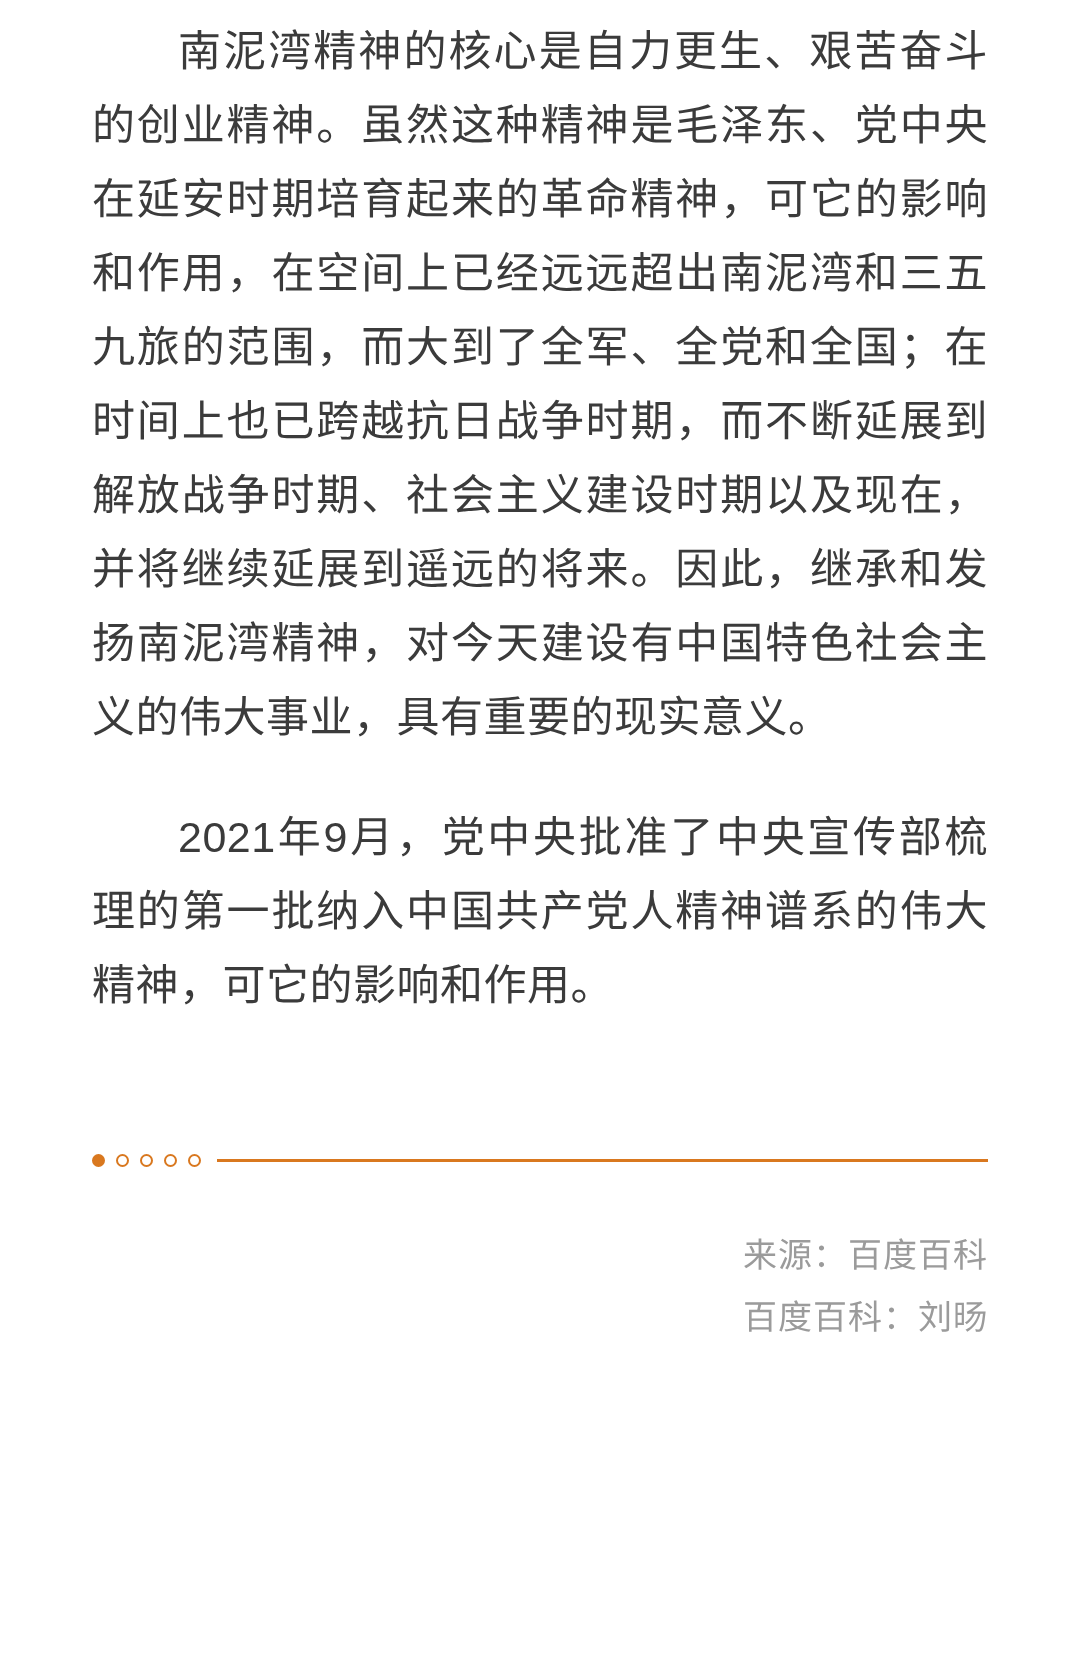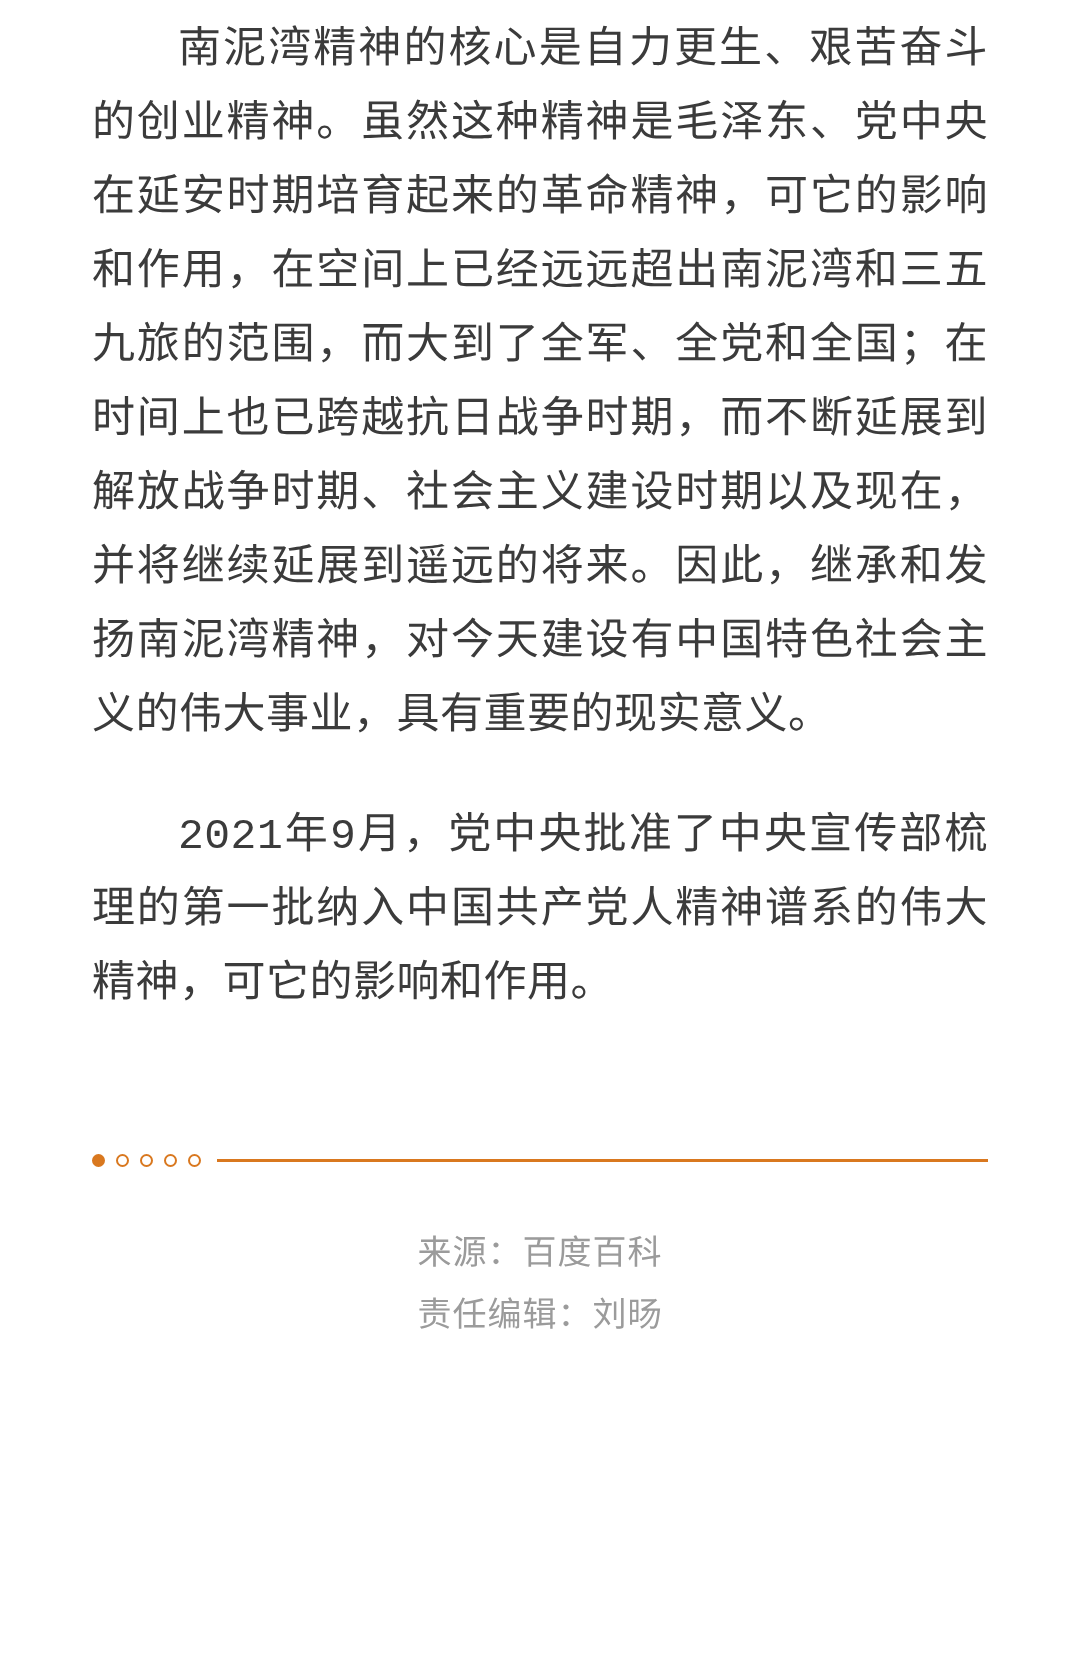--- a/index.html
+++ b/index.html
@@ -14,21 +14,20 @@
     color: #3d3d3d;
     position: relative;
     overflow: hidden;
   }
   .page {
     width: 1080px;
     height: 1448px;
     background: #ffffff;
     box-sizing: border-box;
     position: relative;
-    font-family: Liberation Mono, monospace;
   }
   .article-body {
     padding: 0 92px;
     padding-top: 14px;
   }
   .para {
     font-size: 43px;
     line-height: 74px;
     letter-spacing: 0.5px;
     color: #3b3b3b;
@@ -67,21 +66,21 @@
   }
   .divider-line {
     flex: 1 1 auto;
     height: 3px;
     background: #d9781f;
     margin-left: 16px;
   }
   .meta {
     margin-top: 54px;
     padding: 0 92px;
-    text-align: center;
+    text-align: right;
   }
   .meta-line {
     font-size: 34px;
     line-height: 62px;
     color: #9b9b9b;
     letter-spacing: 1px;
   }
   .bottom-space {
     height: 180px;
   }
@@ -102,17 +101,17 @@
       <span class="dot"></span>
       <span class="dot"></span>
       <span class="dot"></span>
       <span class="dot"></span>
     </div>
     <div class="divider-line"></div>
   </div>
 
   <div class="meta">
     <div class="meta-line">来源：百度百科</div>
-    <div class="meta-line">责任编辑：刘旸</div>
+    <div class="meta-line">百度百科：刘旸</div>
   </div>
 
   <div class="bottom-space"></div>
 </div>
 
 </body></html>

